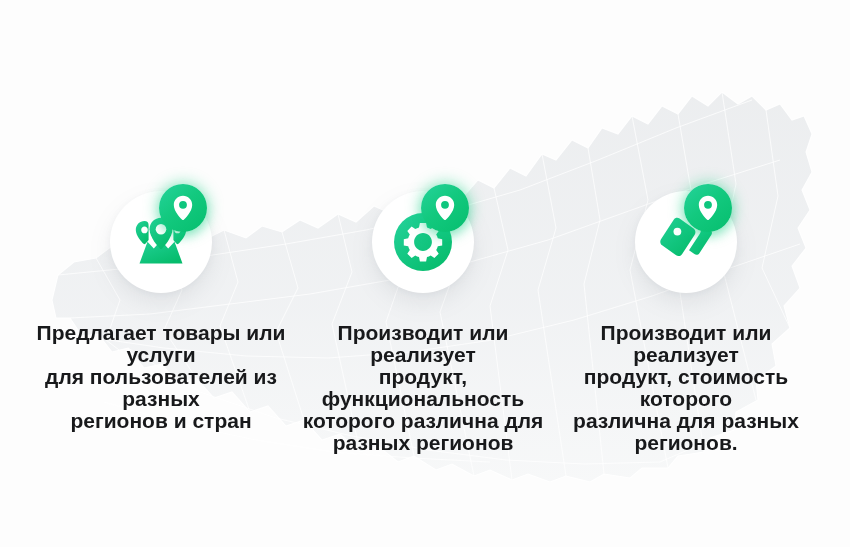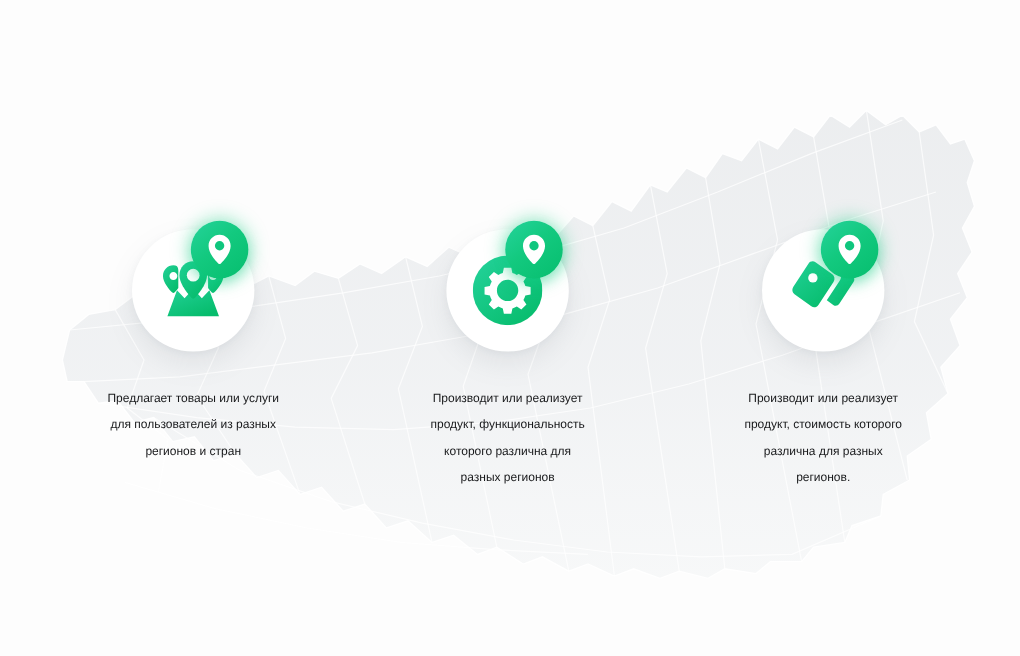--- a/index.html
+++ b/index.html
@@ -100,24 +100,24 @@
     align-items: center;
     justify-content: center;
   }
   .badge svg { display: block; }
 
   
   .caption {
     margin-top: 22px;
     width: 260px;
     text-align: center;
-    font-size: 10px;
+    font-size: 21px;
     line-height: 22px;
     color: #18191b;
-    font-weight: 400;
+    font-weight: 700;
     letter-spacing: 0.0px;
     white-space: pre-line;
   }
 </style>
 </head>
 <body>
 
 <div class="stage">
 
   <div class="bg-map">

